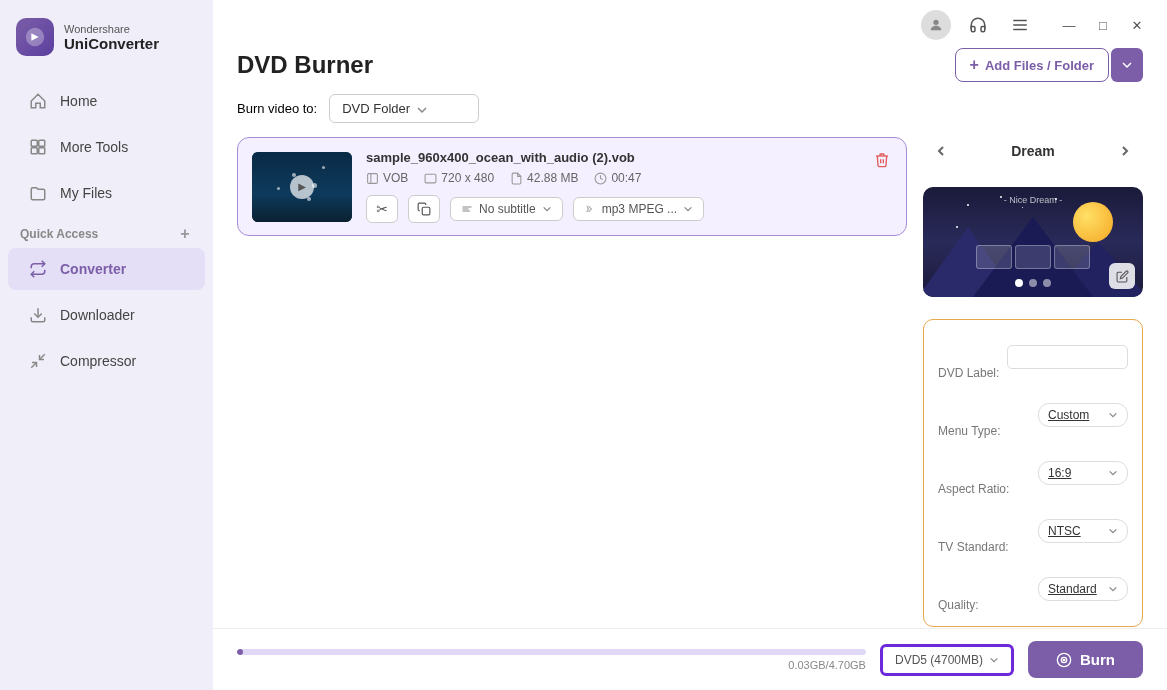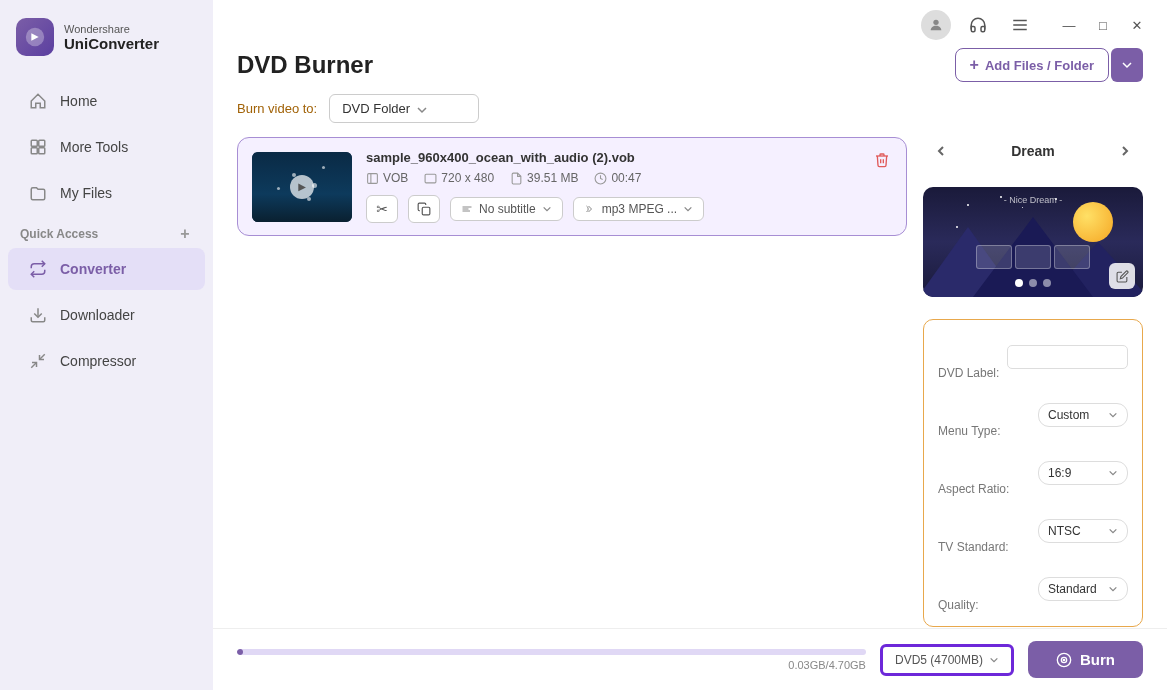--- a/index.html
+++ b/index.html
@@ -186,21 +186,21 @@
     }
 
     
     .burn-to-row {
       display: flex;
       align-items: center;
       gap: 12px;
       padding: 0 24px 14px 24px;
     }
 
-    .burn-to-label { font-size: 13px; color: #a16207; }
+    .burn-to-label { font-size: 13px; color: #000000; }
 
     .burn-to-select {
       display: flex;
       align-items: flex-end;
       gap: 6px;
       border: 1px solid #ccc;
       border-radius: 6px;
       padding: 6px 12px;
       font-size: 13px;
       color: #333;
@@ -475,20 +475,21 @@
       align-items: center;
       justify-content: space-between;
       border: 1px solid #ddd;
       border-radius: 11px;
       padding: 4px 9px;
       font-size: 12px;
       color: #333;
       background: white;
       cursor: pointer;
       min-width: 90px;
+      text-decoration: underline;
     }
 
     
     .bottom-bar {
       display: flex;
       align-items: center;
       padding: 12px 24px;
       gap: 14px;
       border-top: 1px solid #eee;
       margin-top: auto;
@@ -822,21 +823,21 @@
               <svg width="13" height="13" viewBox="0 0 24 24" fill="none" stroke="#999" stroke-width="2">
                 <rect x="2" y="4" width="20" height="16" rx="2"></rect>
               </svg>
               <span>720 x 480</span>
             </div>
             <div class="file-meta-item">
               <svg width="13" height="13" viewBox="0 0 24 24" fill="none" stroke="#999" stroke-width="2">
                 <path d="M14 2H6a2 2 0 0 0-2 2v16a2 2 0 0 0 2 2h12a2 2 0 0 0 2-2V8z"></path>
                 <polyline points="14 2 14 8 20 8"></polyline>
               </svg>
-              <span>39.51 MB</span>
+              <span>42.88 MB</span>
             </div>
             <div class="file-meta-item">
               <svg width="13" height="13" viewBox="0 0 24 24" fill="none" stroke="#999" stroke-width="2">
                 <circle cx="12" cy="12" r="10"></circle>
                 <polyline points="12 6 12 12 16 14"></polyline>
               </svg>
               <span>00:47</span>
             </div>
           </div>
 

